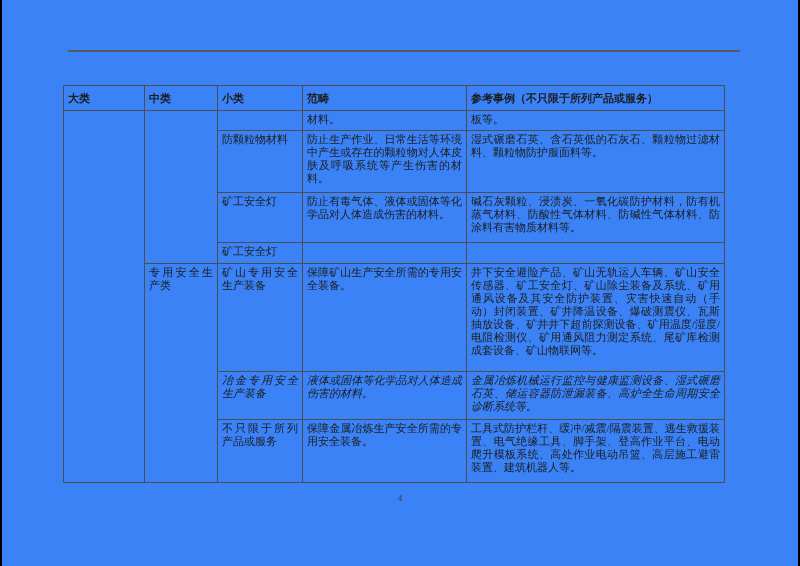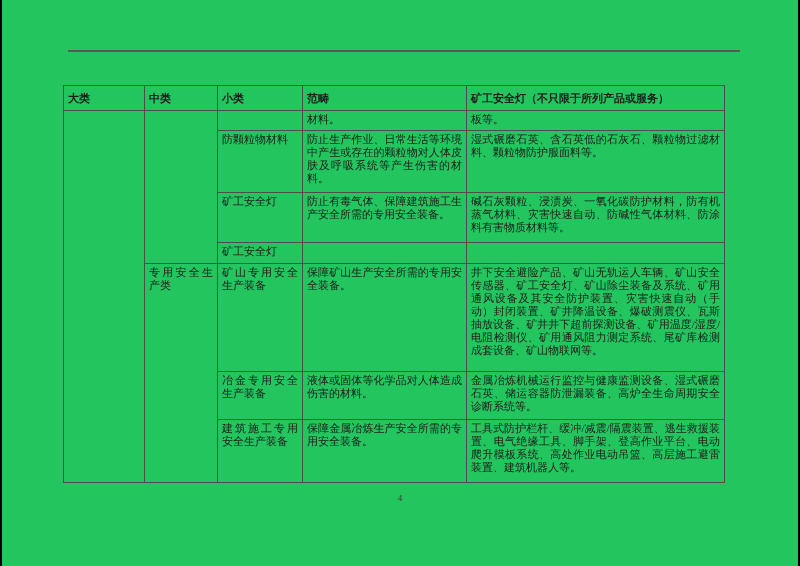--- a/index.html
+++ b/index.html
@@ -1,20 +1,20 @@
 <!DOCTYPE html>
 <html><head>
 <meta charset="utf-8">
 <style>
   html, body { margin: 0; padding: 0; background: #ffffff; }
   .page {
     position: relative;
     width: 800px;
     height: 566px;
-    background: #22c55e;
+    background: #3b82f6;
     overflow: hidden;
     font-family: "Liberation Serif", "DejaVu Serif", serif;
     color: #1c1c1c;
   }
   .edge { position: absolute; top: 0; bottom: 0; width: 2px; background: #000; }
   .edge-left { left: 0; }
   .edge-right { right: 0; }
   .header-rule {
     position: absolute;
     left: 68px;
@@ -46,21 +46,21 @@
     text-align: left;
     vertical-align: middle;
     height: 20px;
     white-space: nowrap;
   }
   tr.r1 td { height: 15px; }
   tr.r2 td { height: 57px; margin-left: 44px; }
   tr.r3 td { height: 45px; }
   tr.r4 td { height: 16px; }
   tr.r5 td { height: 103px; }
-  tr.r6 td { height: 43px; }
+  tr.r6 td { height: 43px; font-style: italic; }
   tr.r7 td { height: 58px; }
   .page-number {
     position: absolute;
     left: 0;
     right: 0;
     top: 493px;
     text-align: center;
     font-size: 9px;
     color: #3a3a3a;
   }
@@ -82,59 +82,59 @@
       <col style="width:85px">
       <col style="width:164px">
       <col style="width:258px">
     </colgroup>
     <thead>
       <tr>
         <th>大类</th>
         <th>中类</th>
         <th>小类</th>
         <th>范畴</th>
-        <th>矿工安全灯（不只限于所列产品或服务）</th>
+        <th>参考事例（不只限于所列产品或服务）</th>
       </tr>
     </thead>
     <tbody>
       <tr class="r1">
         <td rowspan="7"></td>
         <td rowspan="4"></td>
         <td></td>
         <td>材料。</td>
         <td>板等。</td>
       </tr>
       <tr class="r2">
         <td>防颗粒物材料</td>
         <td>防止生产作业、日常生活等环境中产生或存在的颗粒物对人体皮肤及呼吸系统等产生伤害的材料。</td>
         <td>湿式碾磨石英、含石英低的石灰石、颗粒物过滤材料、颗粒物防护服面料等。</td>
       </tr>
       <tr class="r3">
         <td>矿工安全灯</td>
-        <td>防止有毒气体、保障建筑施工生产安全所需的专用安全装备。</td>
-        <td>碱石灰颗粒、浸渍炭、一氧化碳防护材料，防有机蒸气材料、灾害快速自动、防碱性气体材料、防涂料有害物质材料等。</td>
+        <td>防止有毒气体、液体或固体等化学品对人体造成伤害的材料。</td>
+        <td>碱石灰颗粒、浸渍炭、一氧化碳防护材料，防有机蒸气材料、防酸性气体材料、防碱性气体材料、防涂料有害物质材料等。</td>
       </tr>
       <tr class="r4">
         <td>矿工安全灯</td>
         <td></td>
         <td></td>
       </tr>
       <tr class="r5">
         <td rowspan="3">专用安全生产类</td>
         <td>矿山专用安全生产装备</td>
         <td>保障矿山生产安全所需的专用安全装备。</td>
         <td>井下安全避险产品、矿山无轨运人车辆、矿山安全传感器、矿工安全灯、矿山除尘装备及系统、矿用通风设备及其安全防护装置、灾害快速自动（手动）封闭装置、矿井降温设备、爆破测震仪、瓦斯抽放设备、矿井井下超前探测设备、矿用温度/湿度/电阻检测仪、矿用通风阻力测定系统、尾矿库检测成套设备、矿山物联网等。</td>
       </tr>
       <tr class="r6">
         <td>冶金专用安全生产装备</td>
         <td>液体或固体等化学品对人体造成伤害的材料。</td>
         <td>金属冶炼机械运行监控与健康监测设备、湿式碾磨石英、储运容器防泄漏装备、高炉全生命周期安全诊断系统等。</td>
       </tr>
       <tr class="r7">
-        <td>建筑施工专用安全生产装备</td>
+        <td>不只限于所列产品或服务</td>
         <td>保障金属冶炼生产安全所需的专用安全装备。</td>
         <td>工具式防护栏杆、缓冲/减震/隔震装置、逃生救援装置、电气绝缘工具、脚手架、登高作业平台、电动爬升模板系统、高处作业电动吊篮、高层施工避雷装置、建筑机器人等。</td>
       </tr>
     </tbody>
   </table>
 
   <div class="page-number">4</div>
 
 </div>
 

